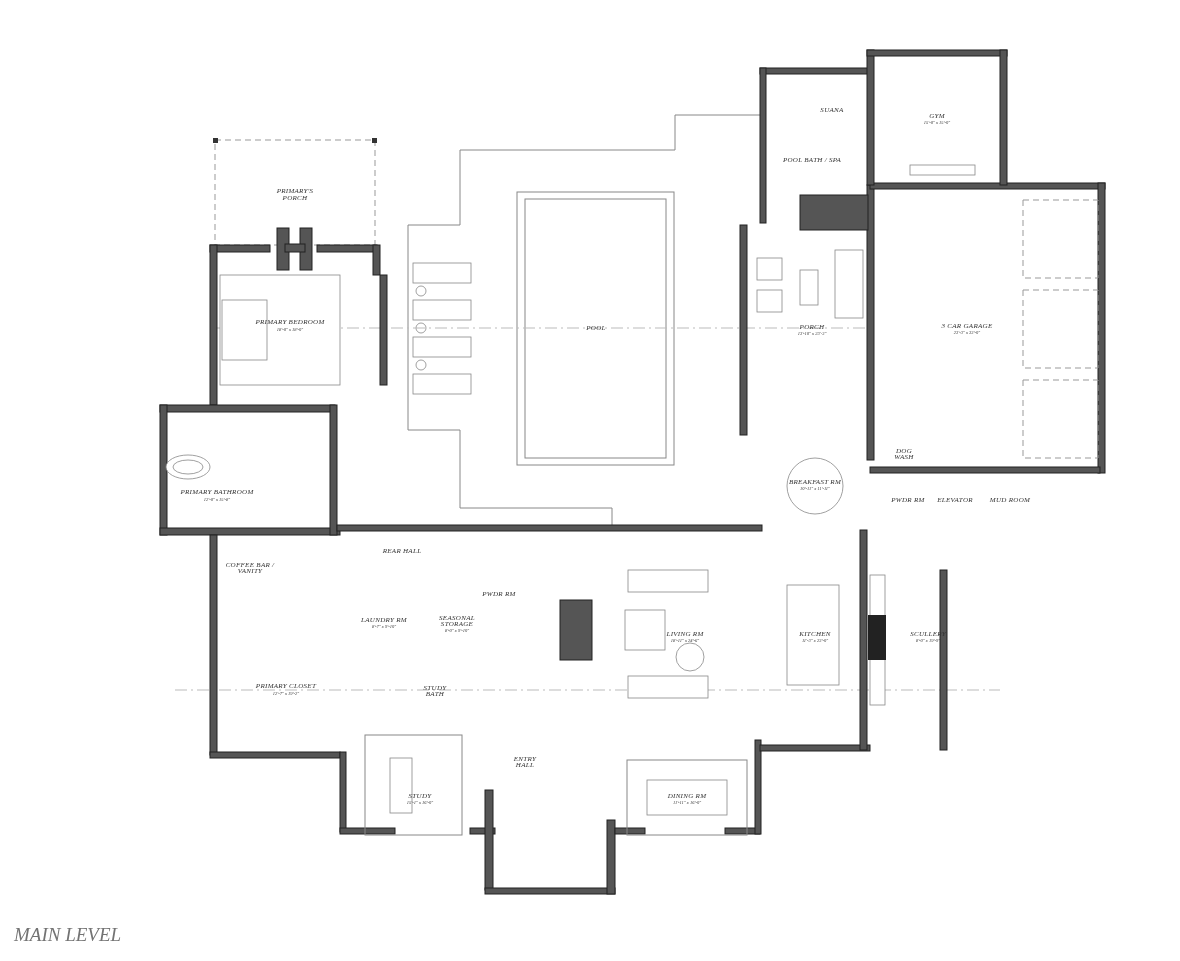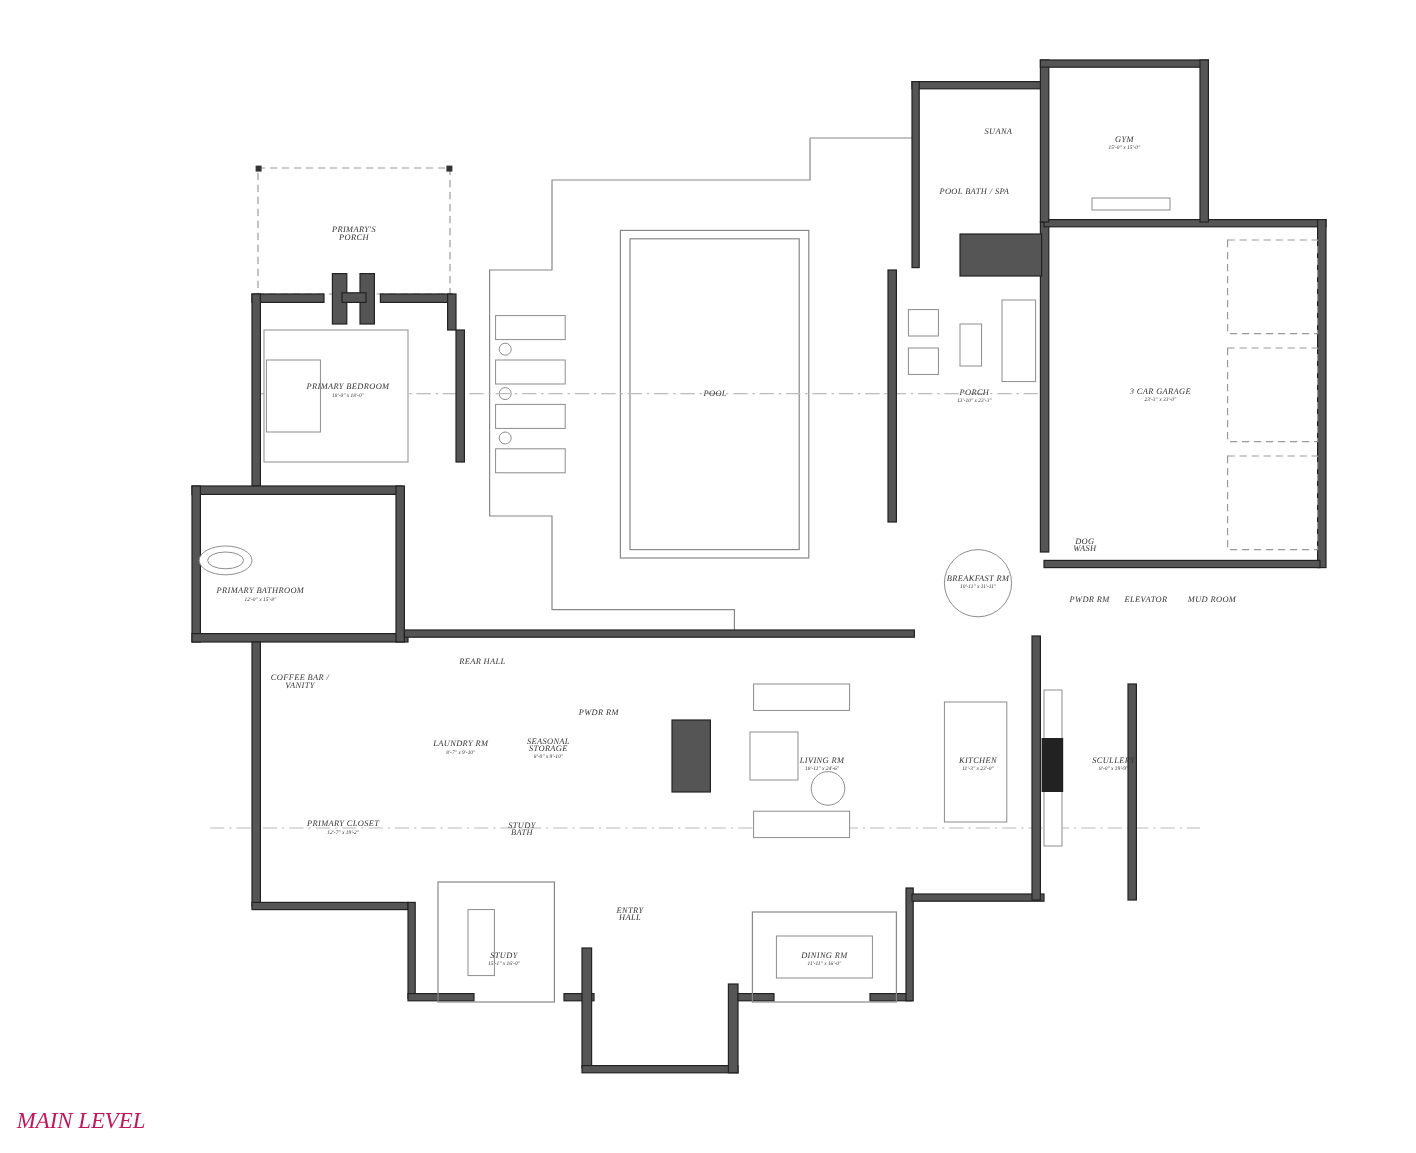--- a/index.html
+++ b/index.html
@@ -1,21 +1,21 @@
 <!DOCTYPE html>
 <html><head>
 <meta charset="utf-8">
 <style>
   html,body{margin:0;padding:0;background:#fff;}
   body{width:1180px;height:961px;position:relative;overflow:hidden;font-family:"DejaVu Serif",serif;}
   #plan{position:absolute;left:0;top:0;width:1180px;height:961px;}
   .lbl{font-family:"Liberation Serif",serif;font-style:italic;fill:#333;text-anchor:middle;}
   .name{font-size:7px;letter-spacing:0.3px;}
   .dim{font-size:4.5px;}
-  .title{position:absolute;left:14px;top:924px;font-family:"Liberation Serif",serif;font-style:italic;font-size:19px;color:#be185d;}
+  .title{position:absolute;left:14px;top:924px;font-family:"Liberation Serif",serif;font-style:italic;font-size:19px;color:#737373;}
   .wall{fill:#555;stroke:#222;stroke-width:1;}
   .thin{fill:none;stroke:#888;stroke-width:1;}
   .dash{fill:none;stroke:#999;stroke-width:1;stroke-dasharray:6 4;}
   .center{fill:none;stroke:#bbb;stroke-width:1;stroke-dasharray:12 4 2 4;}
   .furn{fill:#fff;stroke:#888;stroke-width:0.8;}
 </style>
 </head>
 <body>
 
 <svg id="plan" viewBox="0 0 1180 961" xmlns="http://www.w3.org/2000/svg">

